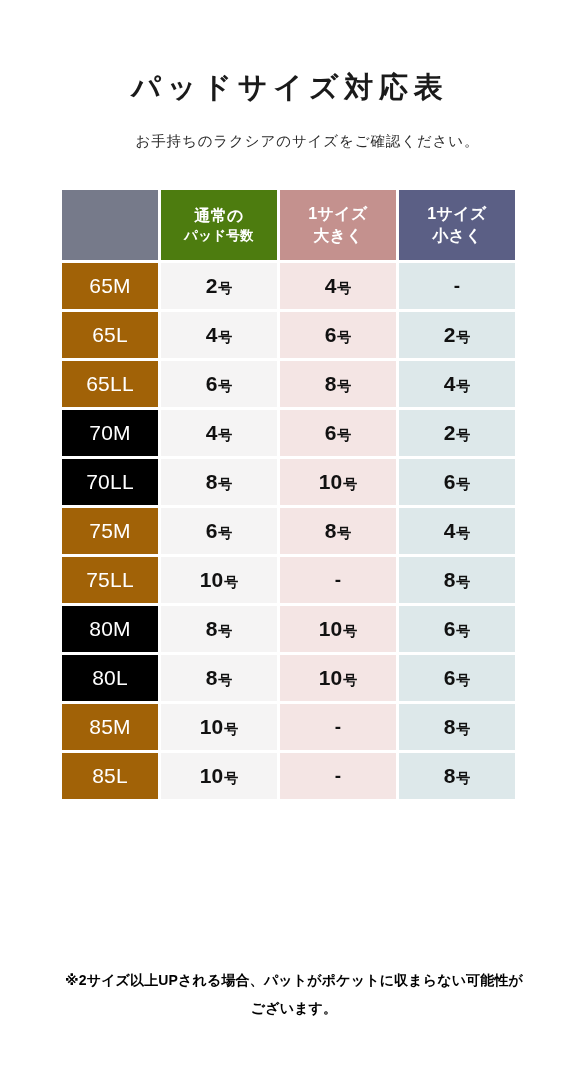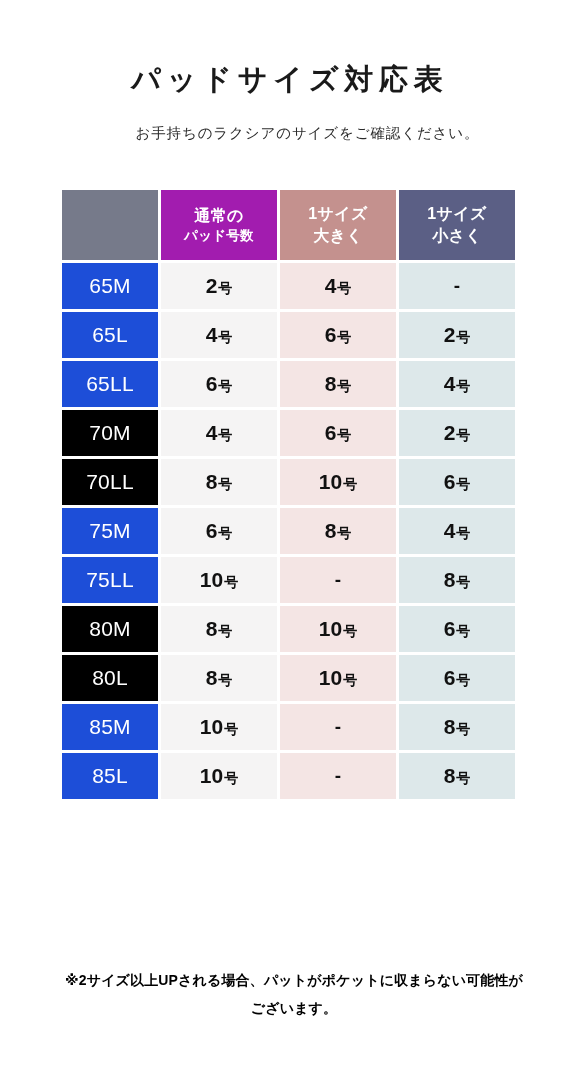--- a/index.html
+++ b/index.html
@@ -10,21 +10,21 @@
     background: #ffffff;
     font-family: "Liberation Sans", "DejaVu Sans", sans-serif;
     -webkit-font-smoothing: antialiased;
   }
 
   .page {
     width: 574px;
     height: 1076px;
     position: relative;
     background: #ffffff;
-    padding: 0;
+    padding: 8px;
     overflow: hidden;
   }
 
   
   .heading-block {
     padding-top: 62px;
     text-align: center;
   }
 
   .page-title {
@@ -71,21 +71,21 @@
   }
 
   
   thead th {
     height: 70px;
     color: #ffffff;
     line-height: 1.22;
   }
 
   th.h-blank   { background: #767a8a; }
-  th.h-normal  { background: #a21caf; }
+  th.h-normal  { background: #4d7c0f; }
   th.h-up      { background: #c4918e; }
   th.h-down    { background: #5b5f85; }
 
   .h-line1 {
     display: block;
     font-size: 16px;
     font-weight: 700;
     letter-spacing: 0.02em;
   }
   .h-line2 {
@@ -99,21 +99,21 @@
 
   
   tbody td { height: 46px; }
 
   td.cell-label {
     color: #ffffff;
     font-size: 21px;
     font-weight: 400;
     letter-spacing: 0.01em;
   }
-  td.cell-label.tone-dark  { background: #1d4ed8; margin-top: 7px; }
+  td.cell-label.tone-dark  { background: #a16207; margin-top: 7px; }
   td.cell-label.tone-light { background: #000000; }
 
   td.cell-normal { background: #f5f4f4; color: #111111; }
   td.cell-up     { background: #f4e5e4; color: #111111; }
   td.cell-down   { background: #dde8ea; color: #111111; }
 
   .val {
     font-size: 21px;
     font-weight: 700;
     white-space: nowrap;

